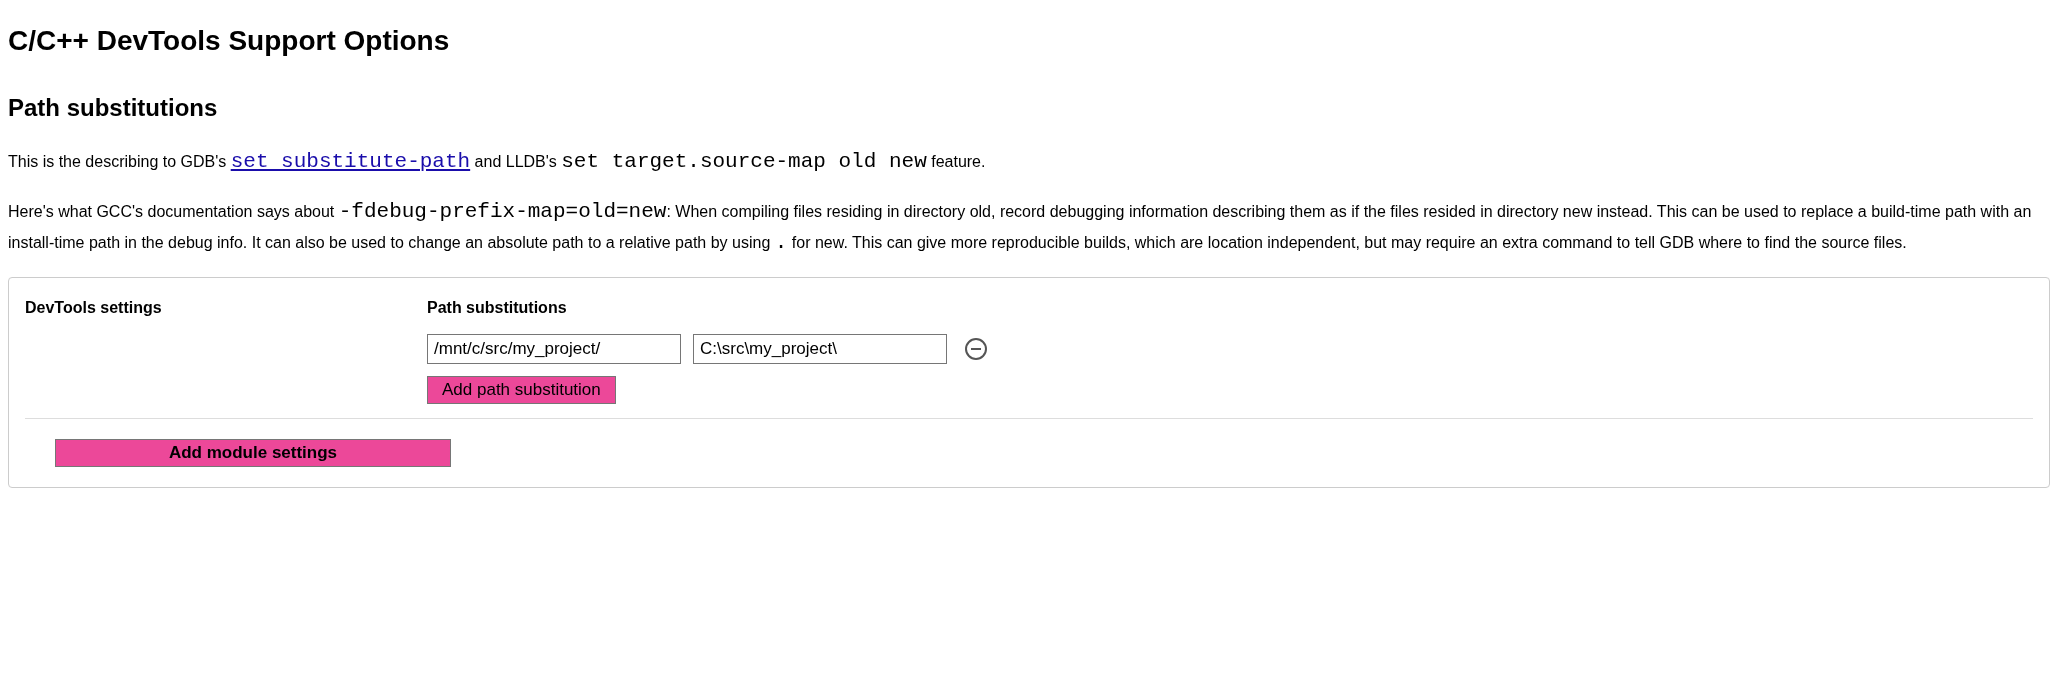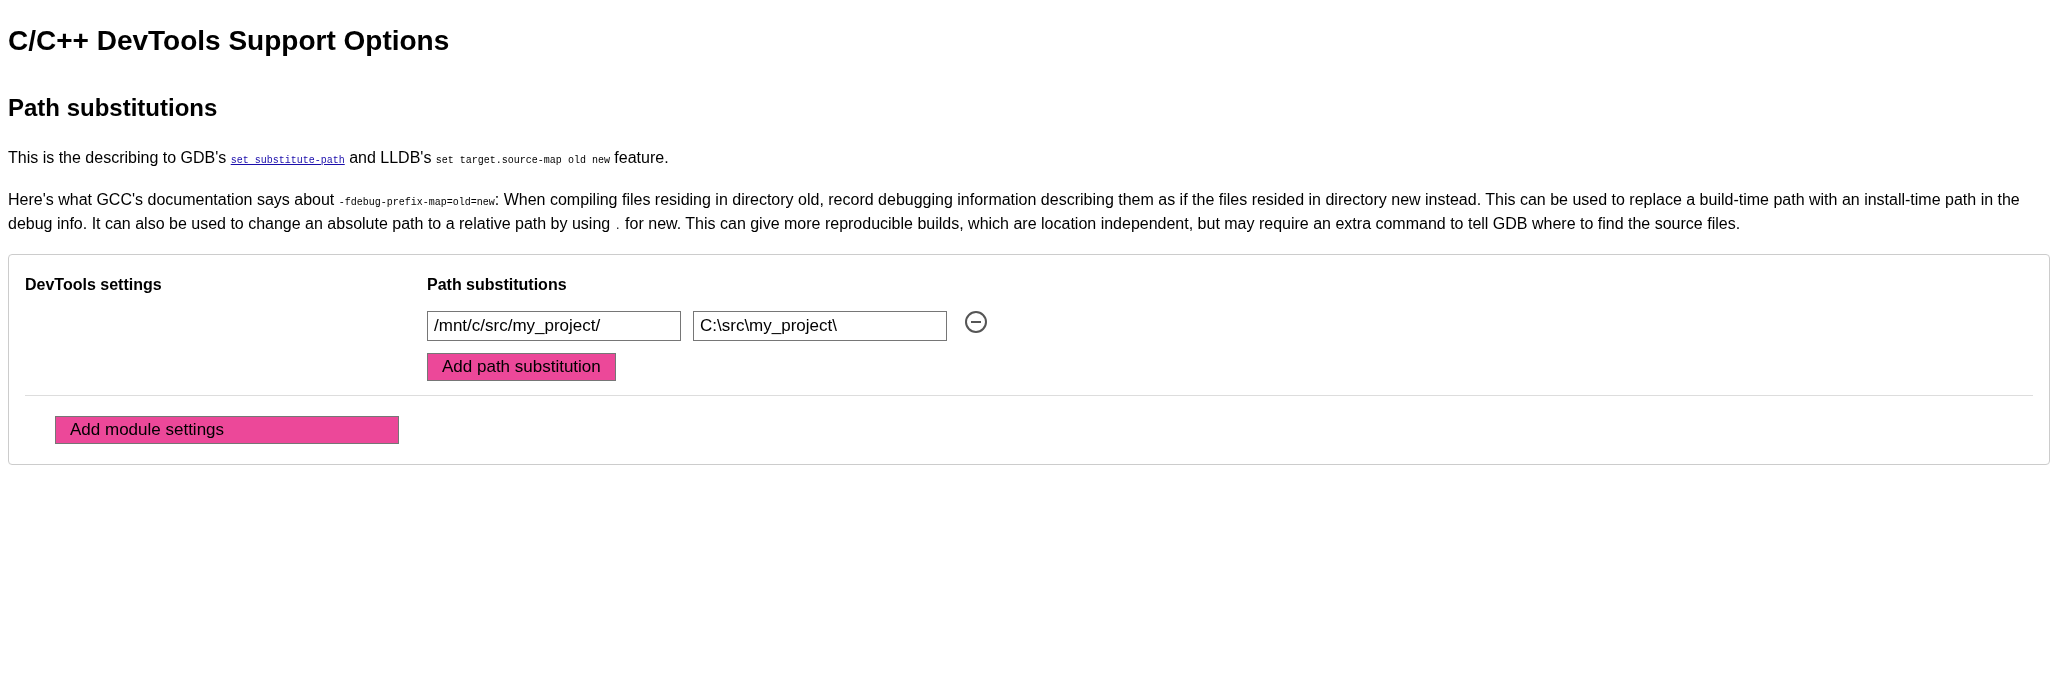--- a/index.html
+++ b/index.html
@@ -20,21 +20,21 @@
       font-size: 24px;
       font-weight: 700;
       margin: 0 0 20px 0;
     }
     p {
       margin: 0 0 18px 0;
       font-size: 16px;
     }
     code, .code {
       font-family: Consolas, "Courier New", monospace;
-      font-size: 10px;
+      font-size: 21px;
     }
     a.code {
       color: #1a0dab;
       text-decoration: underline;
     }
     .italic {
     }
     .settings-panel {
       border: 1px solid #ccc;
       border-radius: 4px;
@@ -53,20 +53,21 @@
     .col-right {
       flex: 1;
     }
     .section-label {
       font-weight: 600;
       font-size: 16px;
       margin-bottom: 14px;
     }
     .path-row {
       display: flex;
+      align-items: center;
       gap: 12px;
       margin-bottom: 12px;
     }
     input[type="text"] {
       font-size: 17px;
       padding: 2px 6px;
       border: 1px solid #767676;
       font-family: "Segoe UI", Arial, sans-serif;
       width: 254px;
       height: 30px;
@@ -101,22 +102,23 @@
     }
     .divider {
       border: none;
       border-top: 1px solid #ddd;
       margin: 14px 0 20px 0;
     }
     .module-settings-row {
       padding-left: 30px;
     }
     .module-settings-btn {
-      width: 344px;
-      text-align: left;
+      width: 396px;
+      text-align: center;
+      font-weight: bold;
     }
   </style>
 </head>
 <body>
 
 <h1>C/C++ DevTools Support Options</h1>
 
 <h2>Path substitutions</h2>
 
 <p>

